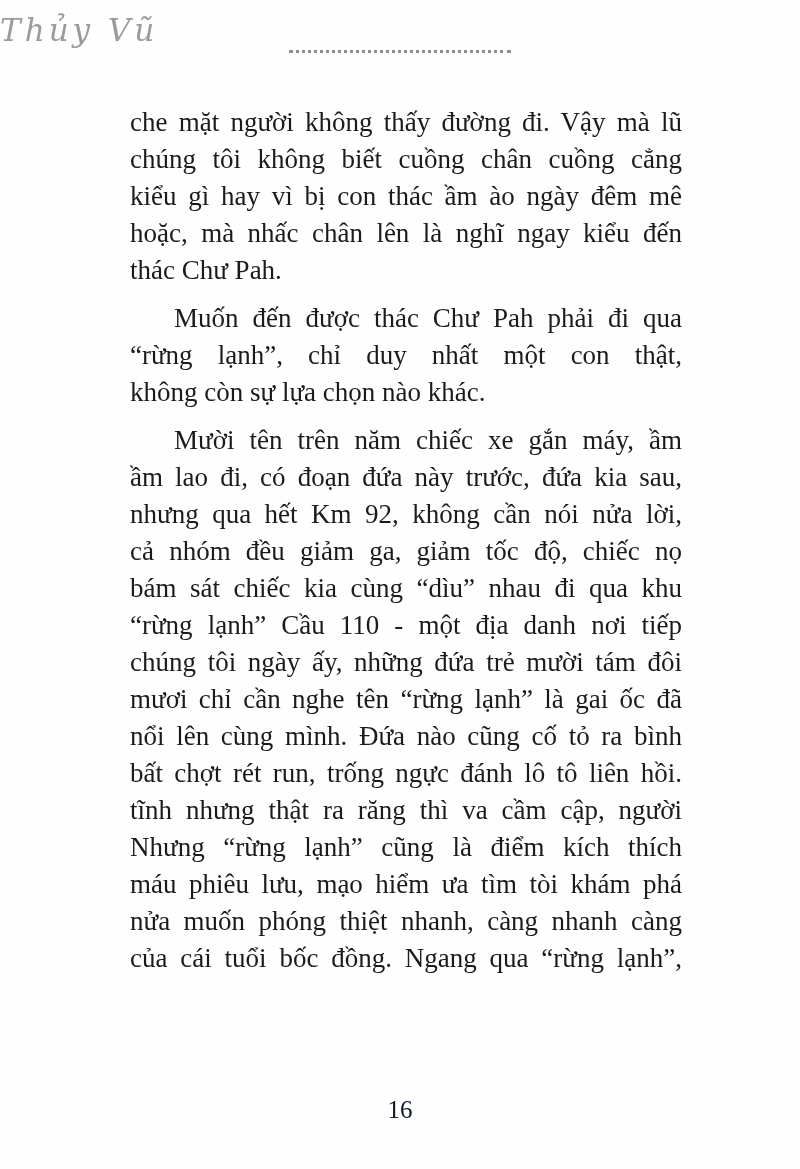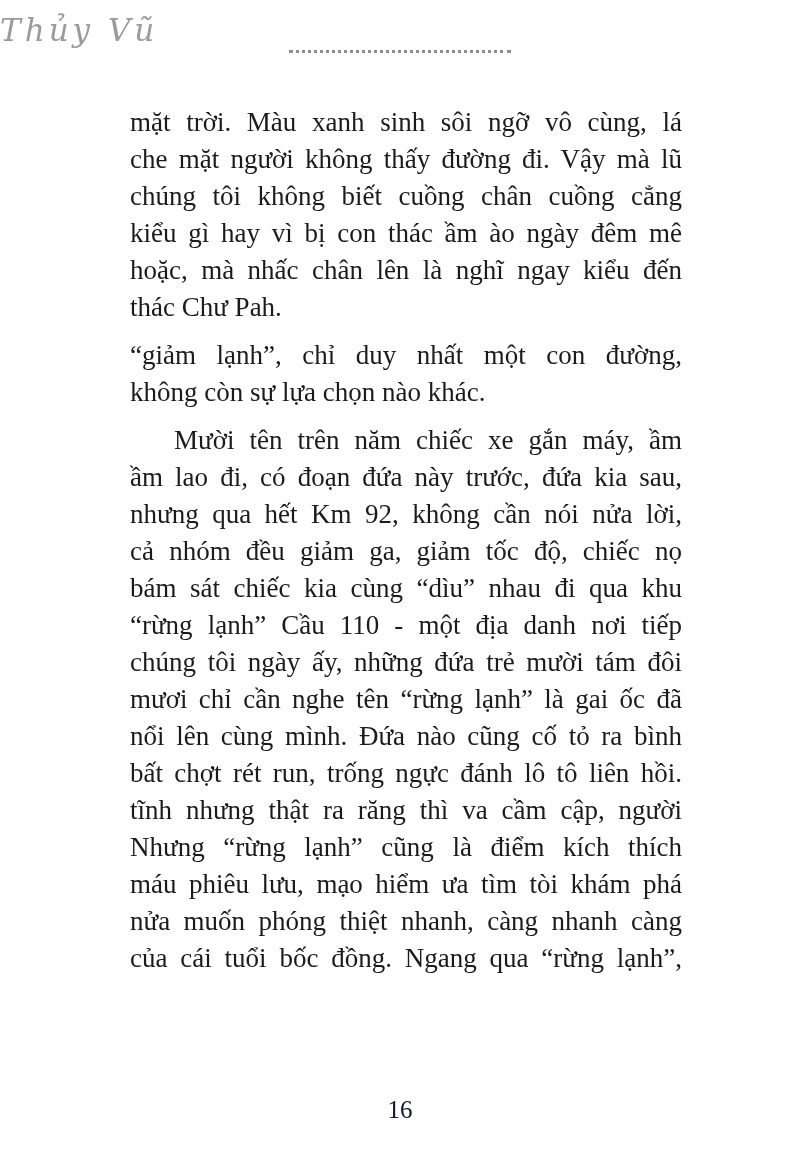--- a/index.html
+++ b/index.html
@@ -76,29 +76,29 @@
 
 <div class="page">
 
   <div class="running-header">
     <span class="header-title">Thủy Vũ</span>
     <div class="header-rule"></div>
   </div>
 
   <div class="content">
       <div class="para">
-        <span class="line">mặt trời. Màu xanh sinh sôi ngỡ vô cùng, lá</span>
         <span class="line">che mặt người không thấy đường đi. Vậy mà lũ</span>
         <span class="line">chúng tôi không biết cuồng chân cuồng cẳng</span>
         <span class="line">kiểu gì hay vì bị con thác ầm ào ngày đêm mê</span>
         <span class="line">hoặc, mà nhấc chân lên là nghĩ ngay kiểu đến</span>
         <span class="line last-left">thác Chư Pah.</span>
       </div>
       <div class="para">
-        <span class="line">“giảm lạnh”, chỉ duy nhất một con đường,</span>
+        <span class="line first-indent">Muốn đến được thác Chư Pah phải đi qua</span>
+        <span class="line">“rừng lạnh”, chỉ duy nhất một con thật,</span>
         <span class="line last-left">không còn sự lựa chọn nào khác.</span>
       </div>
       <div class="para">
         <span class="line first-indent">Mười tên trên năm chiếc xe gắn máy, ầm</span>
         <span class="line">ầm lao đi, có đoạn đứa này trước, đứa kia sau,</span>
         <span class="line">nhưng qua hết Km 92, không cần nói nửa lời,</span>
         <span class="line">cả nhóm đều giảm ga, giảm tốc độ, chiếc nọ</span>
         <span class="line">bám sát chiếc kia cùng “dìu” nhau đi qua khu</span>
         <span class="line">“rừng lạnh” Cầu 110 - một địa danh nơi tiếp</span>
         <span class="line">chúng tôi ngày ấy, những đứa trẻ mười tám đôi</span>

